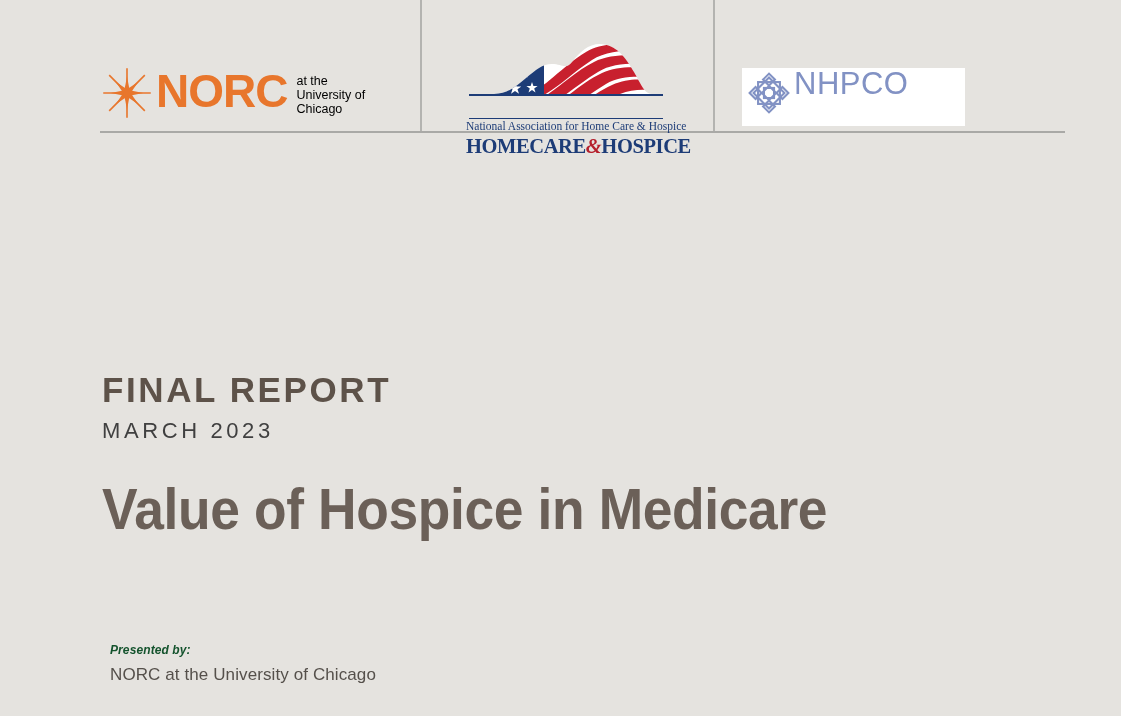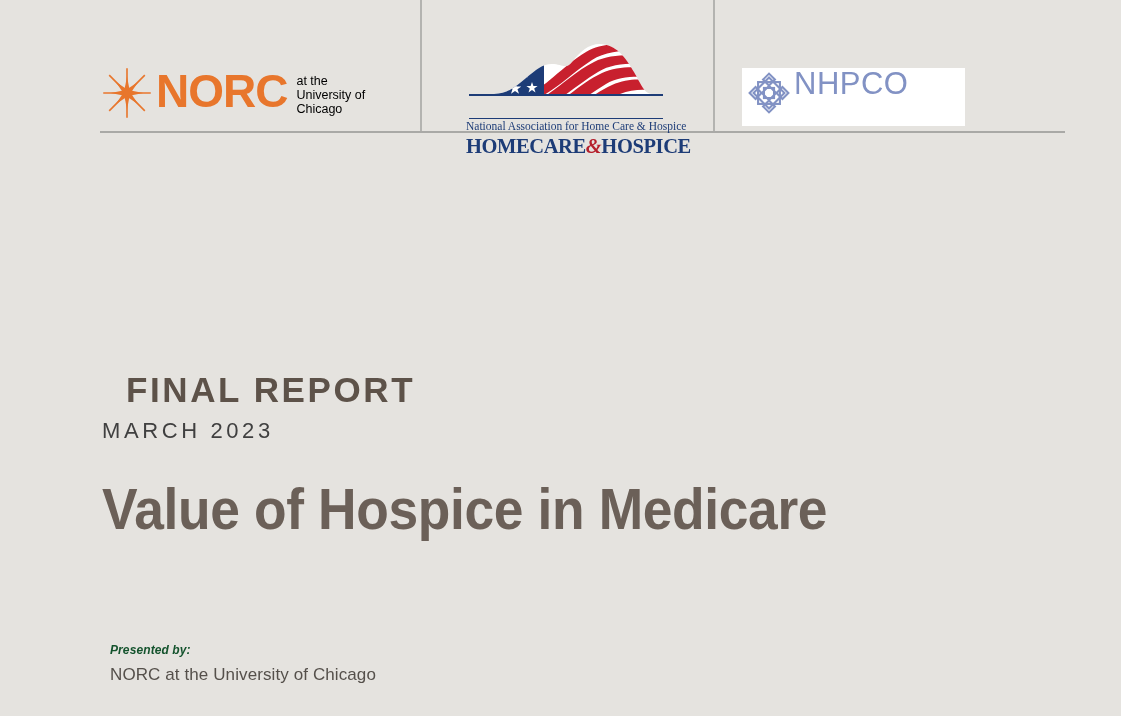--- a/index.html
+++ b/index.html
@@ -180,21 +180,20 @@
     position: absolute;
     left: 102px;
     top: 368px;
   }
   .final-report {
     font-size: 35px;
     font-weight: bold;
     color: #5d5249;
     letter-spacing: 2.6px;
     line-height: 44px;
-    margin-left: 24px;
   }
   .report-date {
     font-size: 22px;
     color: #404040;
     letter-spacing: 3.6px;
     line-height: 34px;
     margin-top: 2px;
   }
   .main-title {
     font-family: "Liberation Sans Narrow", "Liberation Sans", sans-serif;

